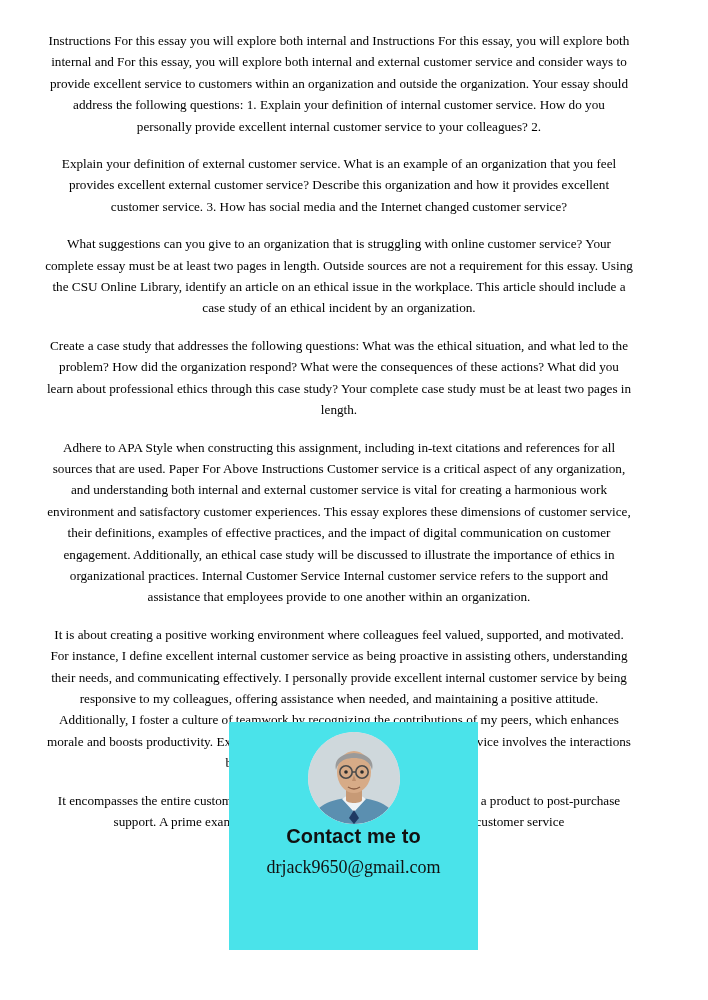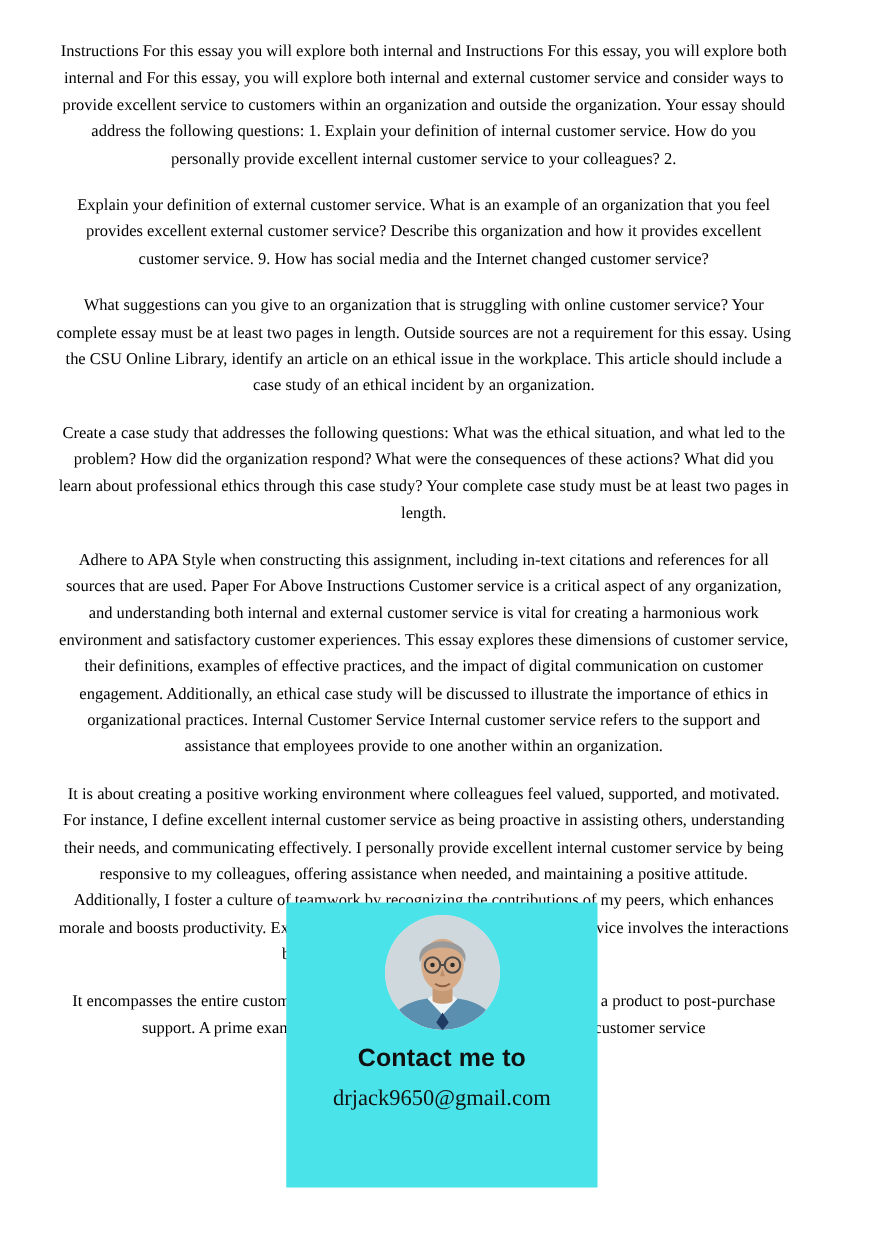--- a/index.html
+++ b/index.html
@@ -71,38 +71,37 @@
   }
   .overlay-line {
     font-size: 20px;
     font-weight: bold;
     color: #111111;
     line-height: 25px;
     text-align: center;
     letter-spacing: 0.1px;
   }
   .overlay-line.first {
-    margin-top: 11px;
   }
   .overlay-email {
     margin-top: 8px;
     font-size: 18px;
     font-family: "Liberation Serif", serif;
     color: #111111;
     text-align: left;
   }
 </style>
 </head>
 <body>
 
 <div class="page">
 
   <div class="doc-body">
     <p class="para">Instructions For this essay you will explore both internal and Instructions For this essay, you will explore both internal and For this essay, you will explore both internal and external customer service and consider ways to provide excellent service to customers within an organization and outside the organization. Your essay should address the following questions: 1. Explain your definition of internal customer service. How do you personally provide excellent internal customer service to your colleagues? 2.</p>
-    <p class="para">Explain your definition of external customer service. What is an example of an organization that you feel provides excellent external customer service? Describe this organization and how it provides excellent customer service. 9. How has social media and the Internet changed customer service?</p>
+    <p class="para">Explain your definition of external customer service. What is an example of an organization that you feel provides excellent external customer service? Describe this organization and how it provides excellent customer service. 3. How has social media and the Internet changed customer service?</p>
     <p class="para">What suggestions can you give to an organization that is struggling with online customer service? Your complete essay must be at least two pages in length. Outside sources are not a requirement for this essay. Using the CSU Online Library, identify an article on an ethical issue in the workplace. This article should include a case study of an ethical incident by an organization.</p>
     <p class="para">Create a case study that addresses the following questions: What was the ethical situation, and what led to the problem? How did the organization respond? What were the consequences of these actions? What did you learn about professional ethics through this case study? Your complete case study must be at least two pages in length.</p>
     <p class="para">Adhere to APA Style when constructing this assignment, including in-text citations and references for all sources that are used. Paper For Above Instructions Customer service is a critical aspect of any organization, and understanding both internal and external customer service is vital for creating a harmonious work environment and satisfactory customer experiences. This essay explores these dimensions of customer service, their definitions, examples of effective practices, and the impact of digital communication on customer engagement. Additionally, an ethical case study will be discussed to illustrate the importance of ethics in organizational practices. Internal Customer Service Internal customer service refers to the support and assistance that employees provide to one another within an organization.</p>
     <p class="para">It is about creating a positive working environment where colleagues feel valued, supported, and motivated. For instance, I define excellent internal customer service as being proactive in assisting others, understanding their needs, and communicating effectively. I personally provide excellent internal customer service by being responsive to my colleagues, offering assistance when needed, and maintaining a positive attitude. Additionally, I foster a culture of teamwork by recognizing the contributions of my peers, which enhances morale and boosts productivity. External Customer Service External customer service involves the interactions between an organization and its customers.</p>
     <p class="para">It encompasses the entire customer journey, from when a customer learns about a product to post-purchase support. A prime example of an organization with excellent external customer service</p>
   </div>
 
   <div class="overlay-card">
     <div class="overlay-avatar">
       <svg class="avatar-svg" viewBox="0 0 92 92">

